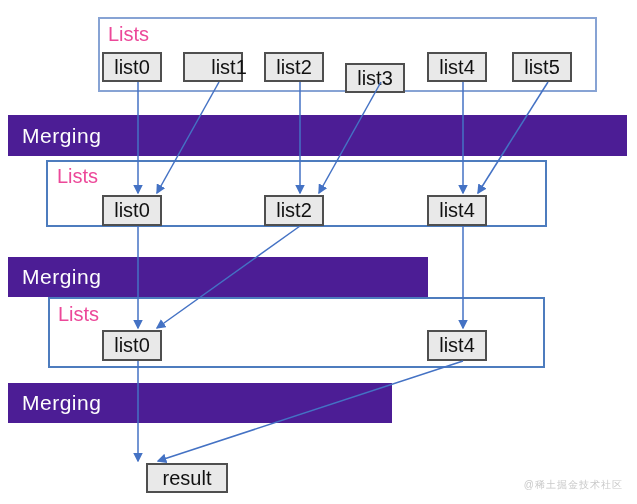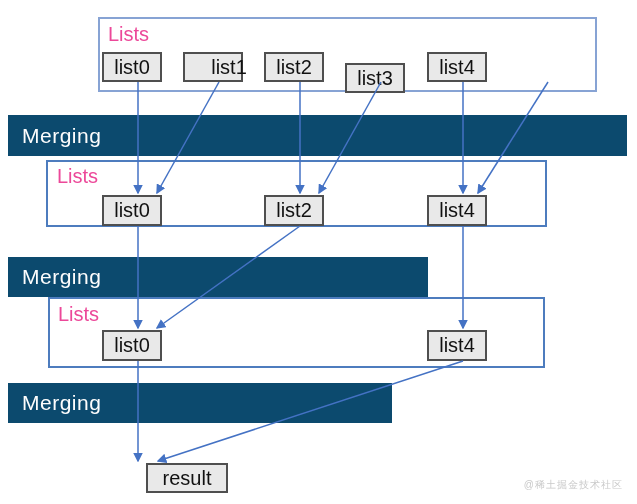--- a/index.html
+++ b/index.html
@@ -1,21 +1,21 @@
 <!DOCTYPE html>
 <html><head>
 <meta charset="utf-8">
 <style>
   html,body{margin:0;padding:0;background:#ffffff;}
   #canvas{
     position:relative;width:637px;height:504px;background:#ffffff;overflow:hidden;
     font-family:"Liberation Sans","DejaVu Sans",sans-serif;
   }
   .band{
-    position:absolute;left:8px;background:#0c4a6e;color:#fdfdfd;
+    position:absolute;left:8px;background:#4c1d95;color:#fdfdfd;
     font-size:21px;line-height:40px;padding-left:14px;box-sizing:border-box;
     z-index:1;letter-spacing:0.5px;
   }
   .container-box{
     position:absolute;background:#ffffff;border:2px solid #4d7cbe;
     box-sizing:border-box;z-index:2;
   }
   .container-box.light{border-color:#87a3d4;}
   .container-label{
     position:absolute;color:#ec4899;font-size:20px;z-index:3;
@@ -46,20 +46,21 @@
   <div class="band" style="top:257px;width:420px;height:40px;">Merging</div>
   <div class="band" style="top:383px;width:384px;height:40px;">Merging</div>
 
   <div class="container-box light" style="left:98px;top:17px;width:499px;height:75px;"></div>
   <div class="container-label" style="left:108px;top:23px;">Lists</div>
   <div class="item-box" style="left:102px;top:52px;">list0</div>
   <div class="item-box" style="left:183px;top:52px;padding-left:32px;">list1</div>
   <div class="item-box" style="left:264px;top:52px;">list2</div>
   <div class="item-box" style="left:345px;top:63px;">list3</div>
   <div class="item-box" style="left:427px;top:52px;">list4</div>
+  <div class="item-box" style="left:512px;top:52px;">list5</div>
 
   <div class="container-box" style="left:46px;top:160px;width:501px;height:67px;"></div>
   <div class="container-label" style="left:57px;top:165px;">Lists</div>
   <div class="item-box" style="left:102px;top:195px;height:31px;">list0</div>
   <div class="item-box" style="left:264px;top:195px;height:31px;">list2</div>
   <div class="item-box" style="left:427px;top:195px;height:31px;">list4</div>
 
   <div class="container-box" style="left:48px;top:297px;width:497px;height:71px;"></div>
   <div class="container-label" style="left:58px;top:303px;">Lists</div>
   <div class="item-box" style="left:102px;top:330px;height:31px;">list0</div>

